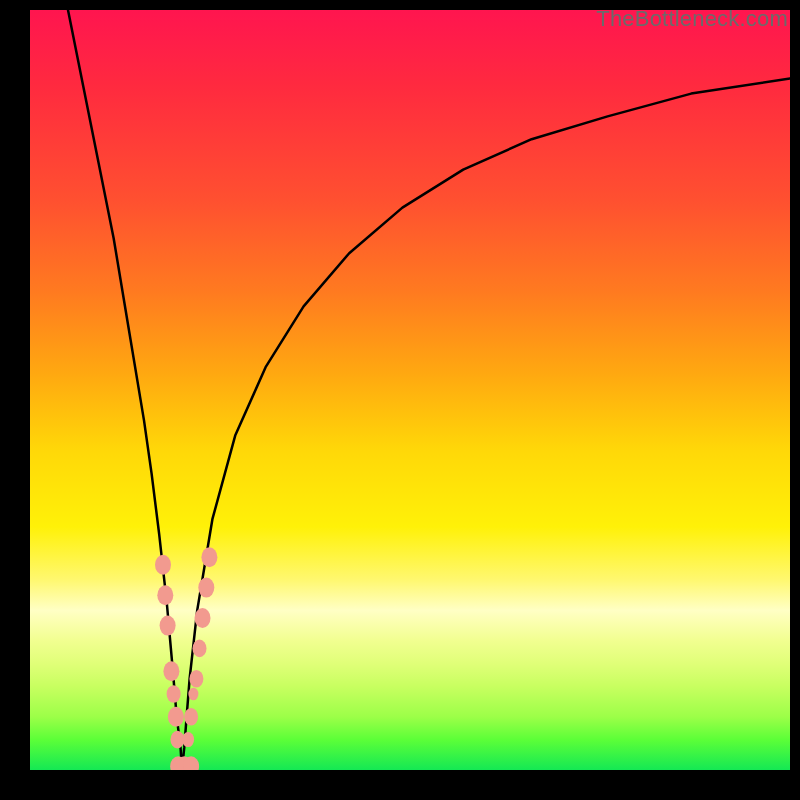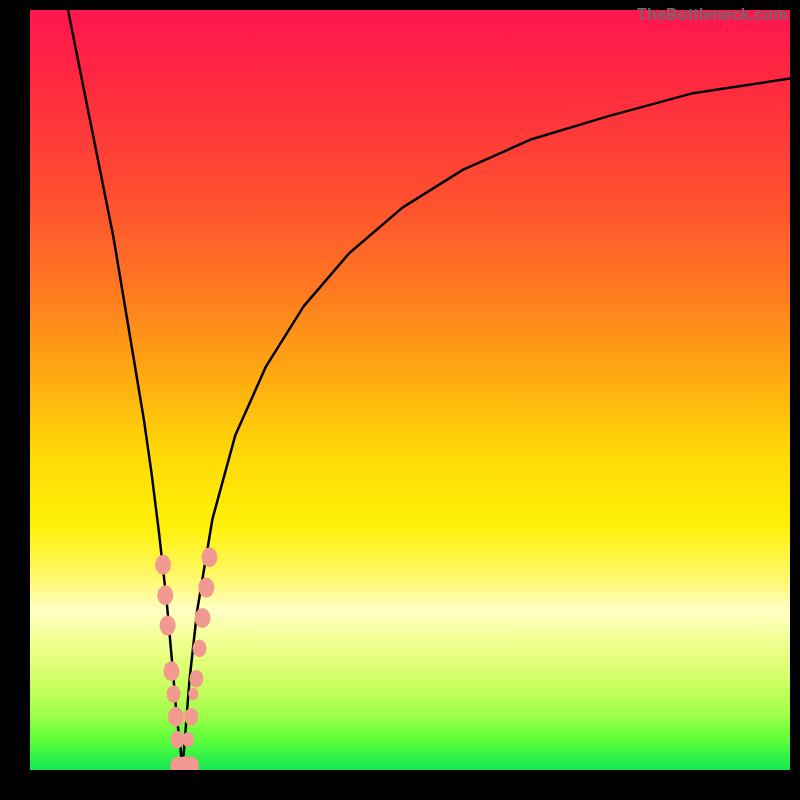--- a/index.html
+++ b/index.html
@@ -49,23 +49,23 @@
     position: absolute;
     left: 0; top: 0;
     width: 760px;
     height: 760px;
   }
   .watermark {
     position: absolute;
     top: 6px;
     right: 12px;
     color: #6b6b6b;
-    font-size: 16px;
+    font-size: 22px;
     letter-spacing: 0.2px;
-    font-weight: 700;
+    font-weight: 400;
     user-select: none;
   }
 </style>
 </head>
 <body>
 
 <div class="frame">
   <div class="plot">
     <svg viewBox="0 0 760 760" preserveAspectRatio="none">
       <g id="curve-group">

